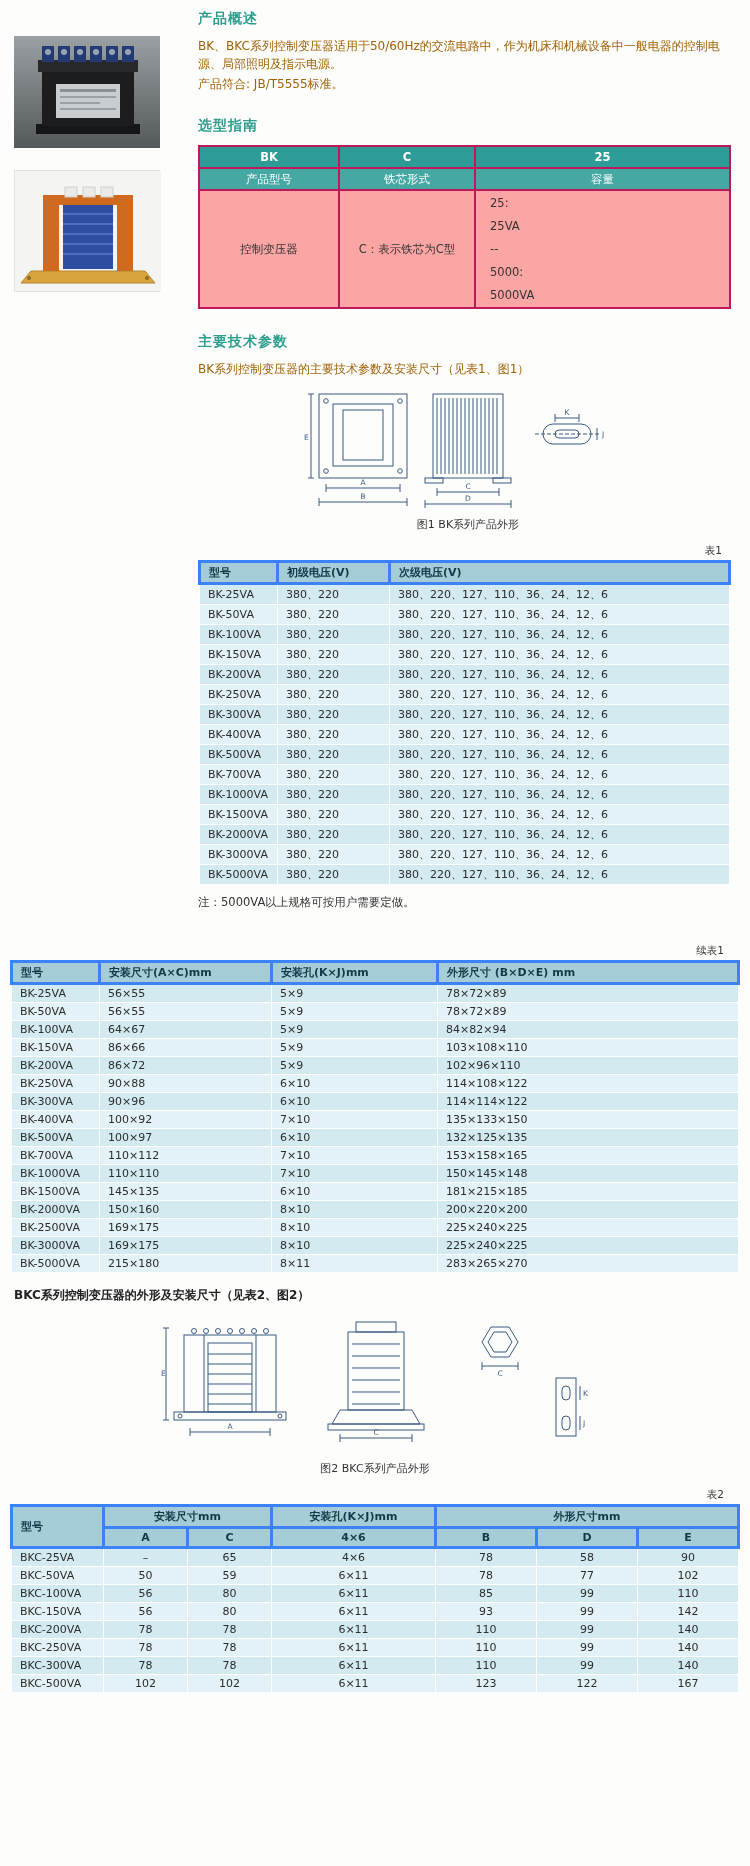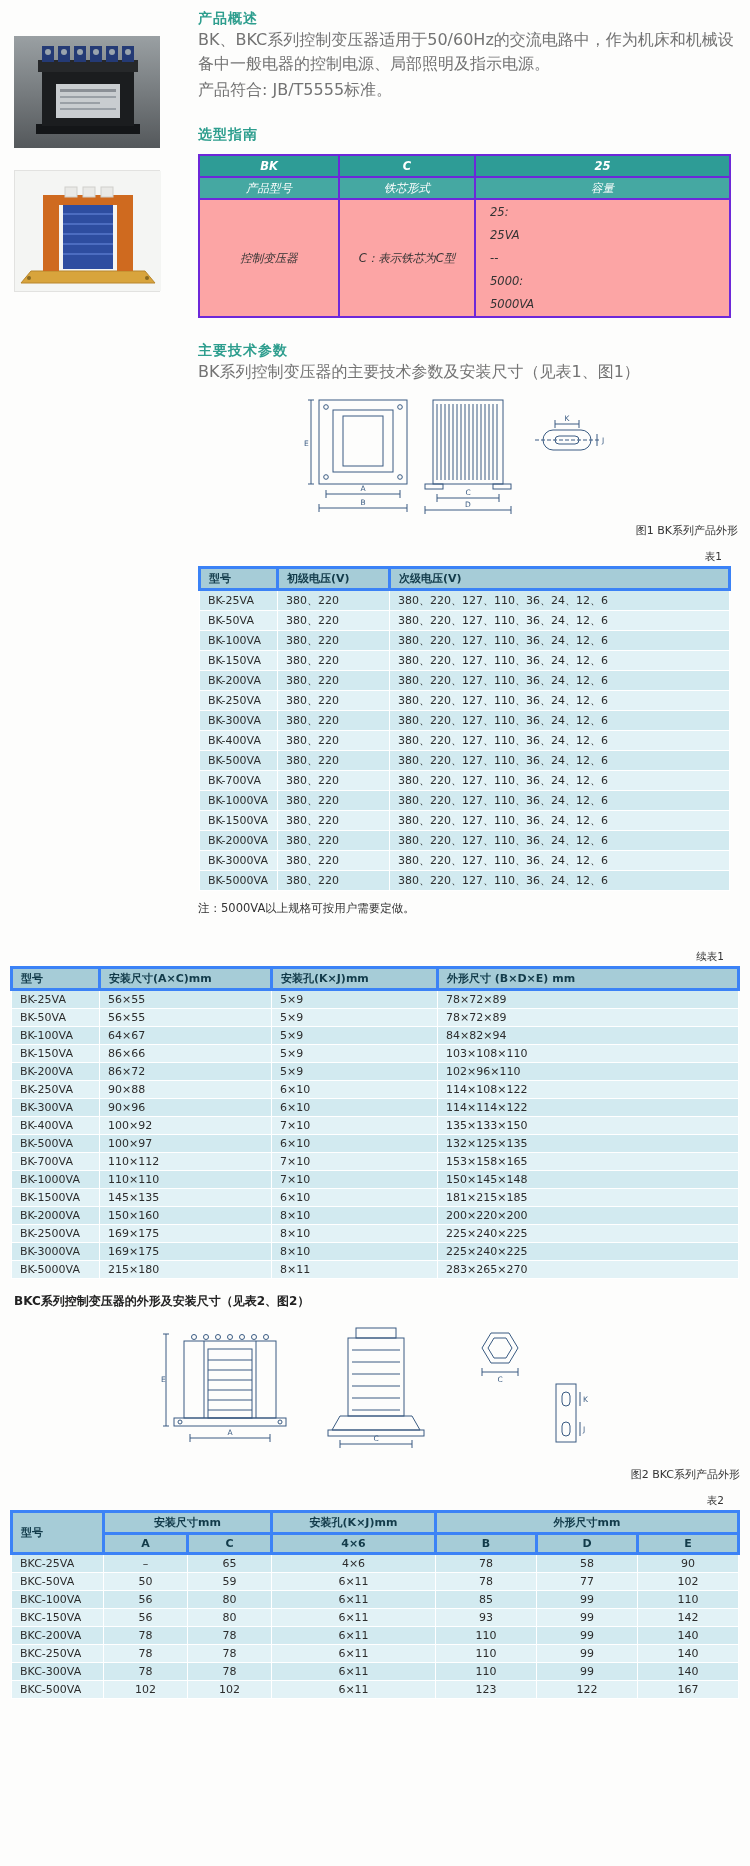--- a/index.html
+++ b/index.html
@@ -8,44 +8,44 @@
 
   
   .top { position:relative; min-height:312px; }
   .photos { position:absolute; left:14px; top:36px; width:148px; }
   .photo { width:146px; margin-bottom:22px; line-height:0; }
   .photo2 { border:1px solid #e2e2e0; }
   .rcol { margin-left:198px; width:540px; }
 
   h2.section { color:#2e9e8e; font-size:14px; font-weight:bold; margin:0; padding-top:10px; letter-spacing:1px; }
   .mt16 { margin-top:14px !important; }
-  .body-text { font-size:16px; line-height:1.5; margin:0 0 0 0; color:#737373; }
+  .body-text { font-size:12px; line-height:1.5; margin:9px 0 0 0; color:#a16207; }
   .standard { margin-top:2px; }
 
   
   .sel-table { width:533px; border-collapse:collapse; margin-top:10px; font-size:11.5px; table-layout:fixed; }
-  .sel-table td { border:2px solid #6d28d9; text-align:center; padding:0 4px;font-style:italic; }
+  .sel-table td { border:2px solid #be185d; text-align:center; padding:0 4px; }
   .sel-h1 td { background:#2e9c96; color:#fff; height:22px; font-weight:bold; }
   .sel-h2 td { background:#45a8a2; color:#fff; height:22px; }
   .sel-body td { background:#fca5a5; height:118px; color:#333; }
   .cap-cell { text-align:left !important; padding-left:14px !important; vertical-align:top; }
   .cap-cell div { line-height:21px; padding-top:2px; }
 
   
   .data-table { border-collapse:collapse; font-size:11px; table-layout:fixed; width:100%; }
   .data-table th { background:#a6ccd7; color:#123b4a; font-weight:600; border:3px solid #3b82f6; height:20px; padding:2px 8px; text-align:left; }
   .data-table td { border:1px solid #fff; padding:2px 8px; height:16px; color:#2c2c2c; white-space:nowrap; overflow:hidden; }
   .data-table tbody tr:nth-child(odd) td { background:#d2eaf0; }
   .data-table tbody tr:nth-child(even) td { background:#e2f2f6; }
   .t1 { width:533px; }
   .t2 th, .t2 td { text-align:center; }
   .t2 td:first-child { text-align:left; }
 
   .fig-wrap { margin-top:10px; text-align:center; }
-  .fig-caption { font-size:11px; color:#333; margin-top:3px; text-align:right; }
+  .fig-caption { font-size:11px; color:#333; margin-top:3px; text-align:center; }
   .tbl-label { font-size:10.5px; text-align:right; margin:12px 16px 2px 0; color:#333; }
   .note { font-size:11.5px; margin:10px 0 16px 0; color:#333; }
 
   .fw { margin:0 10px; }
   .cont-label { margin-top:34px; }
   .bkc-intro { font-size:12px; font-weight:600; margin:14px 0 0 4px; color:#222; }
 
   svg text { font-family:"DejaVu Sans", sans-serif; }
 </style>
 </head>

